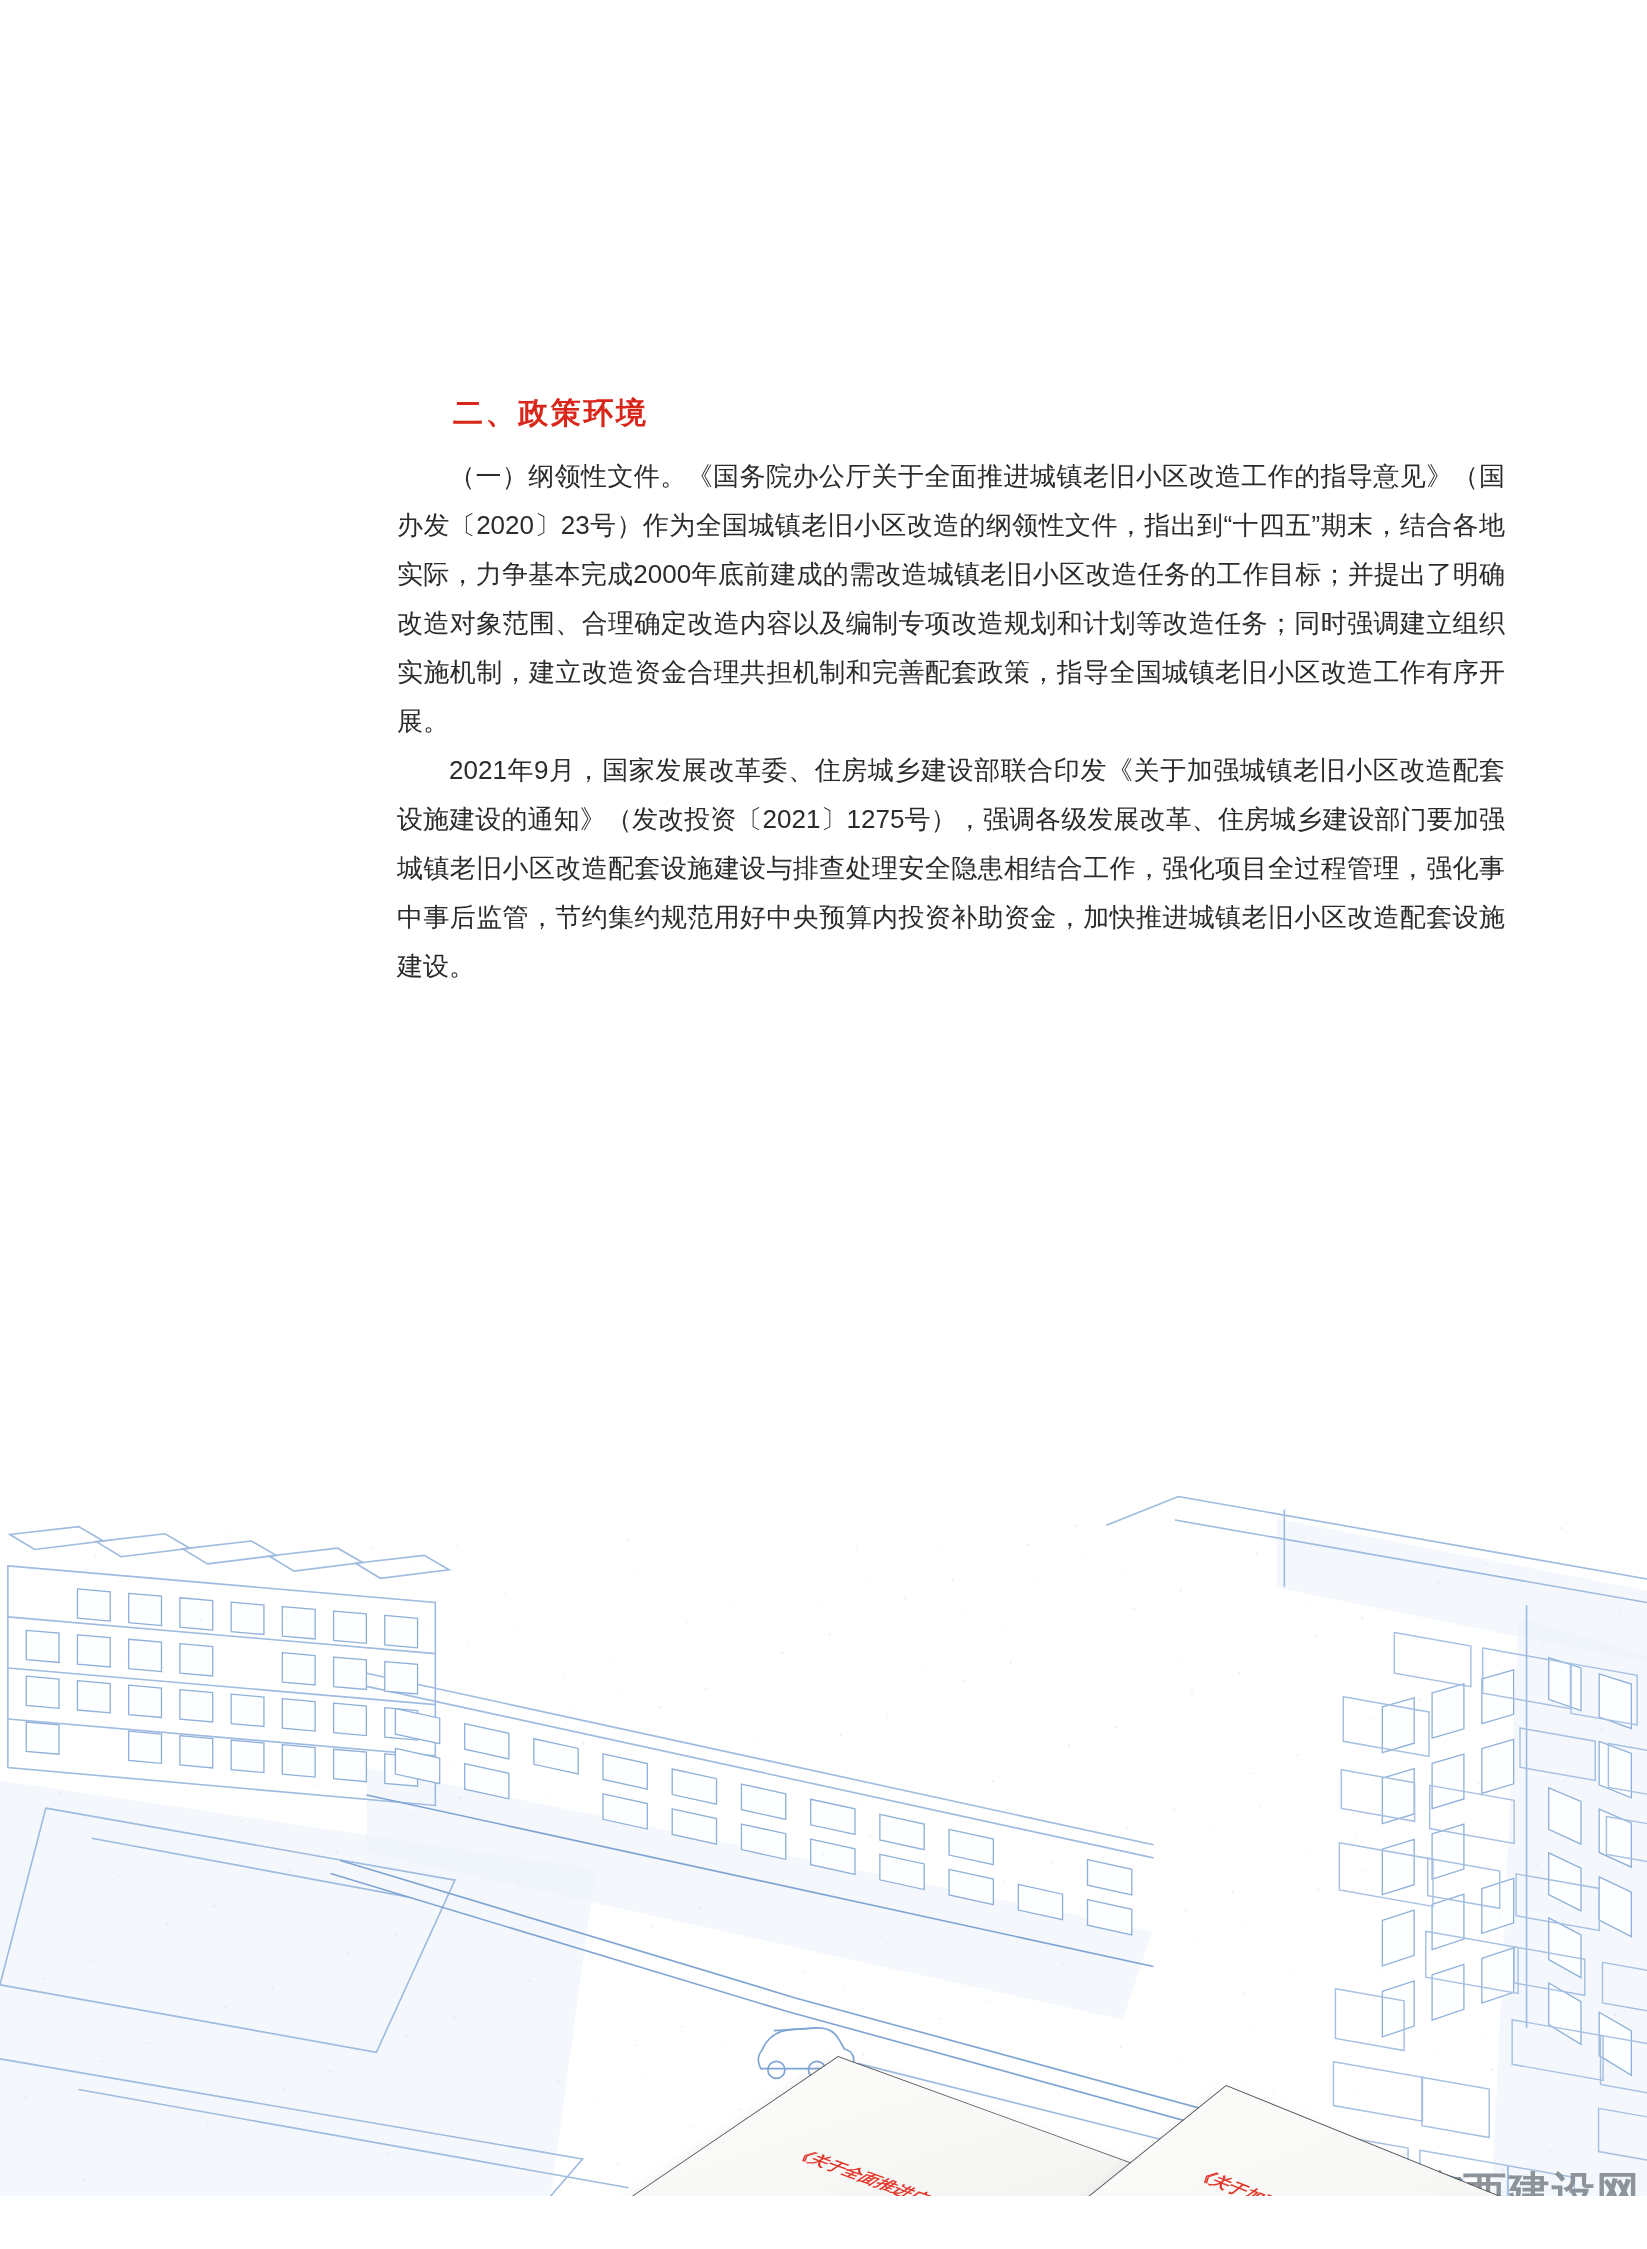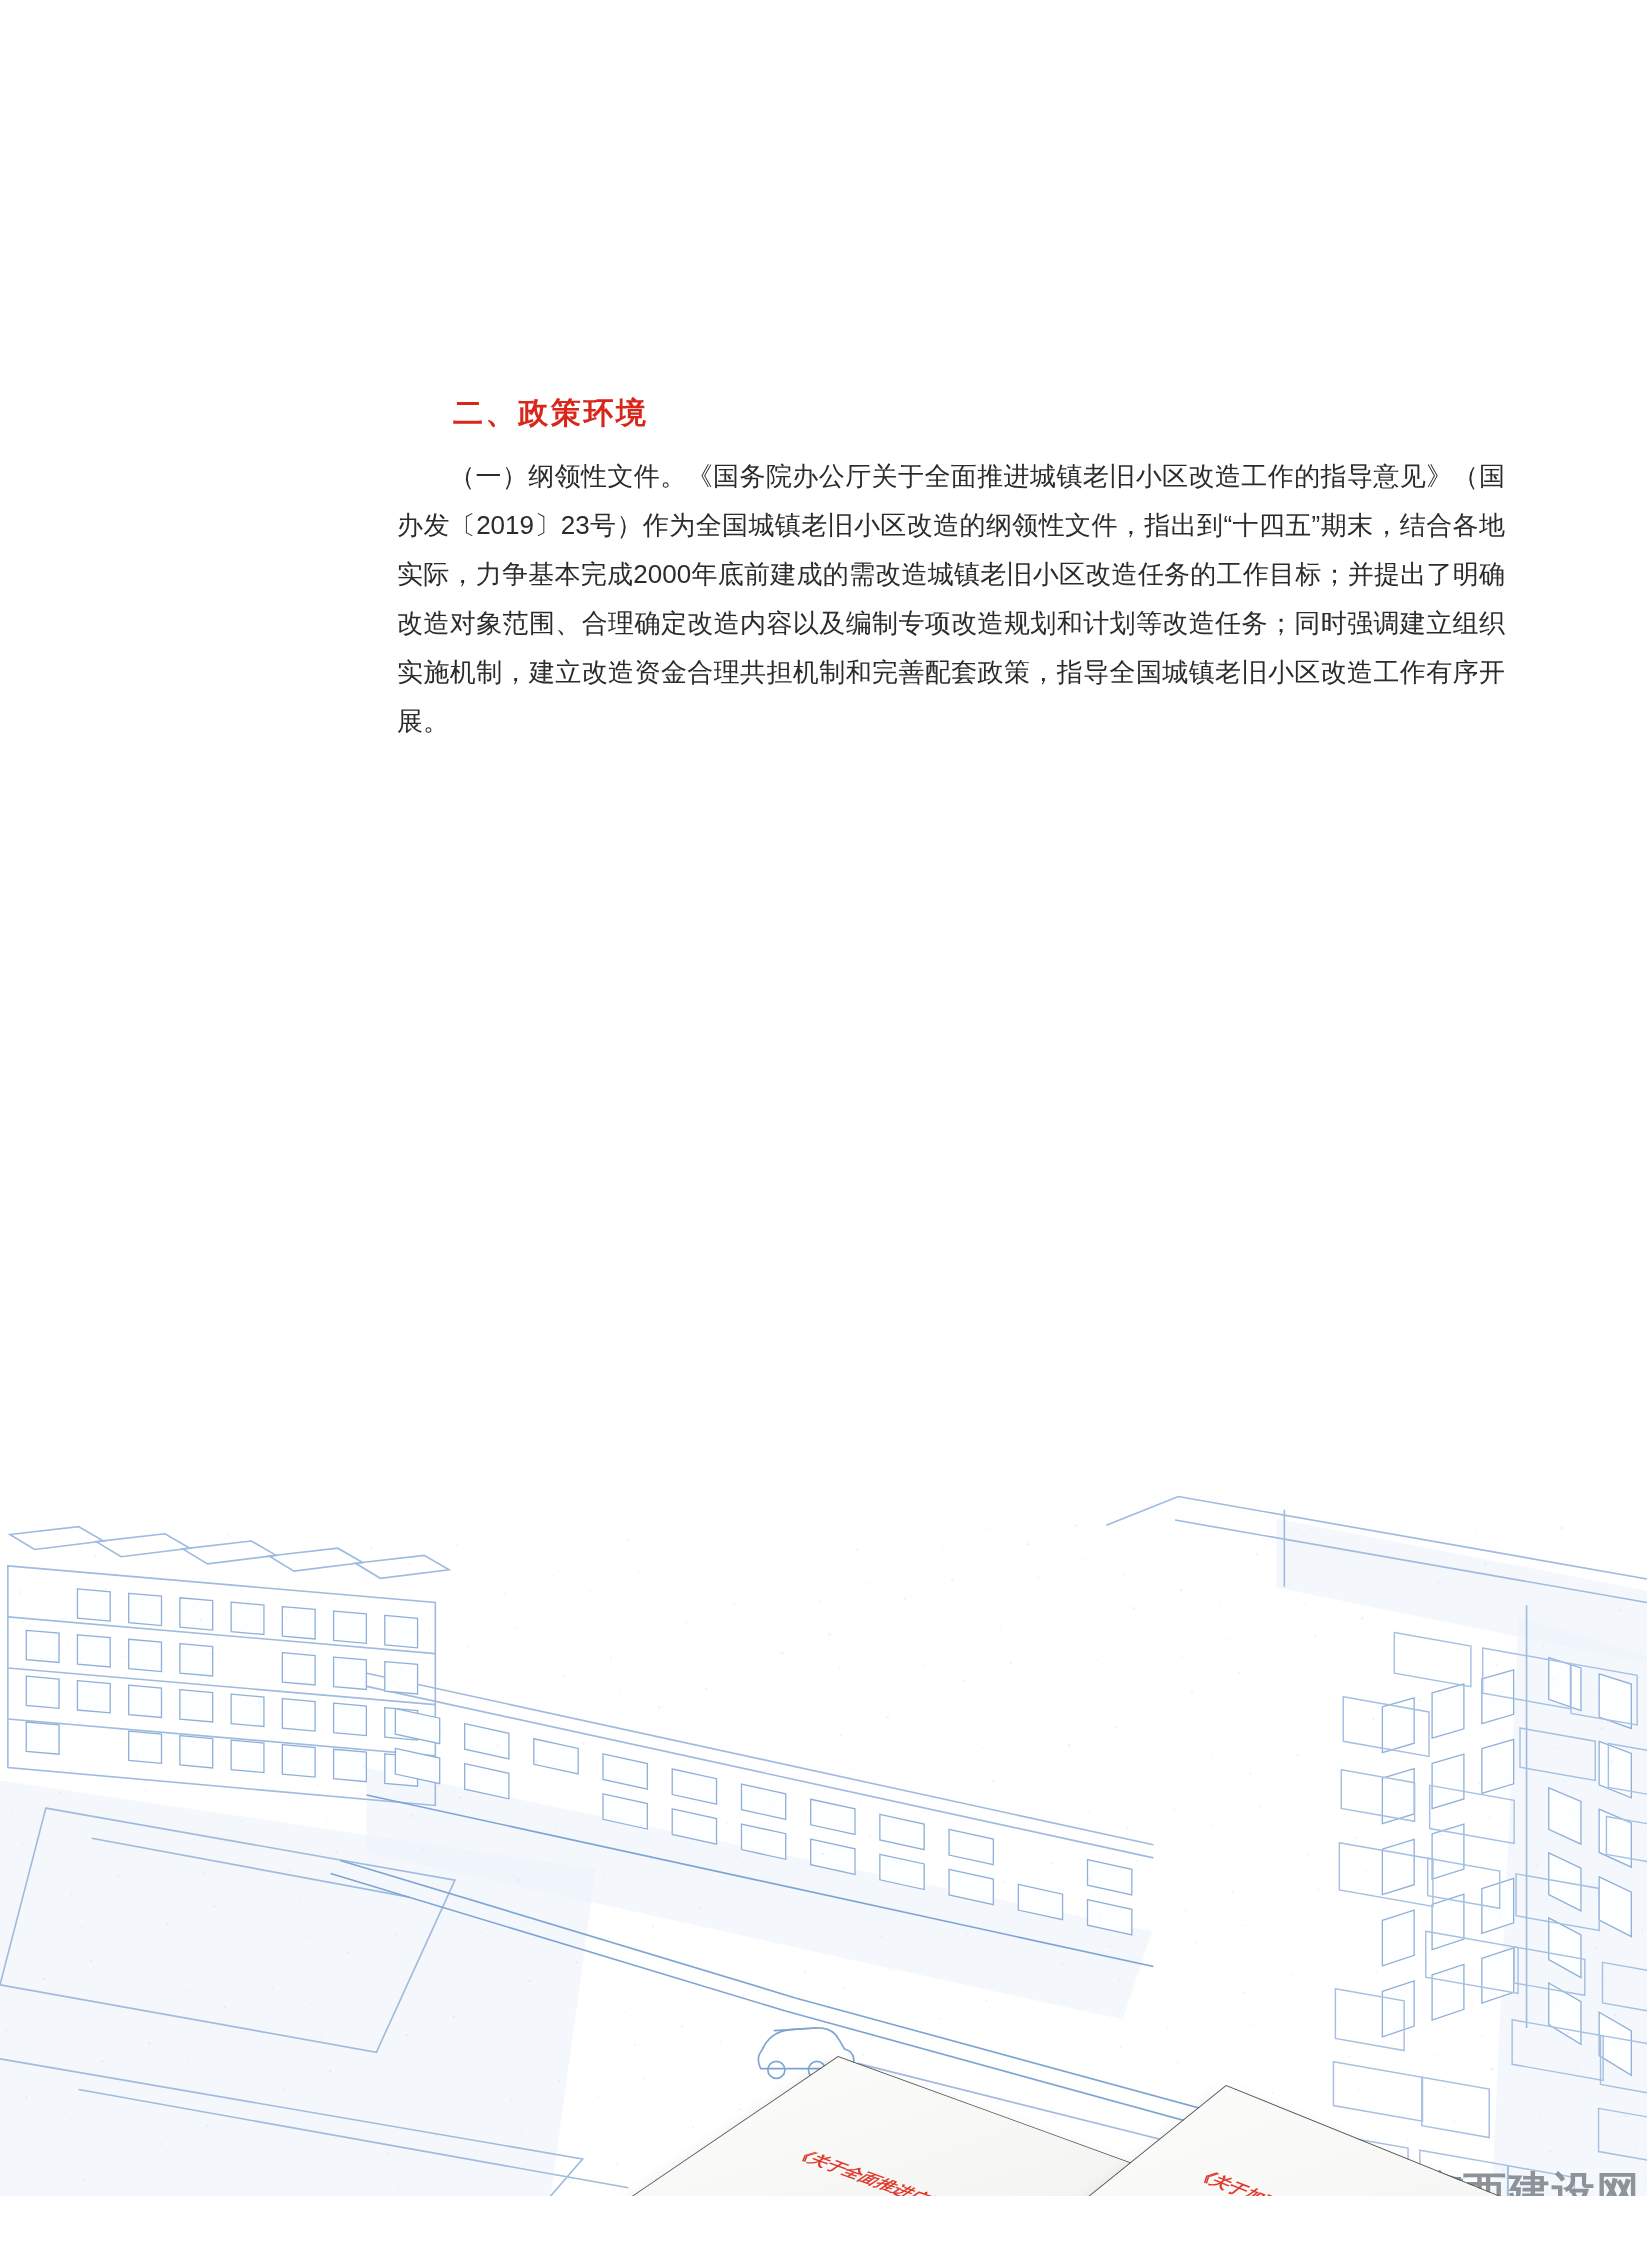--- a/index.html
+++ b/index.html
@@ -718,21 +718,22 @@
       <circle cx="1710" cy="3024" r="2.00" class="speck" opacity="0.14"></circle>
       <circle cx="191" cy="2530" r="1.63" class="speck" opacity="0.27"></circle>
       <circle cx="1188" cy="3143" r="1.25" class="speck" opacity="0.20"></circle>
       <circle cx="2185" cy="2649" r="2.13" class="speck" opacity="0.13"></circle>
       <circle cx="666" cy="3262" r="1.75" class="speck" opacity="0.26"></circle>
       <circle cx="1663" cy="2768" r="1.38" class="speck" opacity="0.19"></circle>
     </svg>
 
   <h2 class="section-heading">二、政策环境</h2>
   <div class="article">
-    <p>（一）纲领性文件。《国务院办公厅关于全面推进城镇老旧小区改造工作的指导意见》（国办发〔2019〕23号）作为全国城镇老旧小区改造的纲领性文件，指出到“十四五”期末，结合各地实际，力争基本完成2000年底前建成的需改造城镇老旧小区改造任务的工作目标；并提出了明确改造对象范围、合理确定改造内容以及编制专项改造规划和计划等改造任务；同时强调建立组织实施机制，建立改造资金合理共担机制和完善配套政策，指导全国城镇老旧小区改造工作有序开展。</p>
+    <p>（一）纲领性文件。《国务院办公厅关于全面推进城镇老旧小区改造工作的指导意见》（国办发〔2020〕23号）作为全国城镇老旧小区改造的纲领性文件，指出到“十四五”期末，结合各地实际，力争基本完成2000年底前建成的需改造城镇老旧小区改造任务的工作目标；并提出了明确改造对象范围、合理确定改造内容以及编制专项改造规划和计划等改造任务；同时强调建立组织实施机制，建立改造资金合理共担机制和完善配套政策，指导全国城镇老旧小区改造工作有序开展。</p>
+    <p>2021年9月，国家发展改革委、住房城乡建设部联合印发《关于加强城镇老旧小区改造配套设施建设的通知》（发改投资〔2021〕1275号），强调各级发展改革、住房城乡建设部门要加强城镇老旧小区改造配套设施建设与排查处理安全隐患相结合工作，强化项目全过程管理，强化事中事后监管，节约集约规范用好中央预算内投资补助资金，加快推进城镇老旧小区改造配套设施建设。</p>
   </div>
 
   <div class="card card1">
     <div class="card-title-block">
       <div class="doc-line l0">《关于全面推进广西城镇老旧小区改造工作实施方案的通知》</div>
       <div class="doc-line l1">（桂政办发〔2020〕86号）</div>
     </div>
   </div>
   <div class="card card2">
     <div class="card-title-block">

